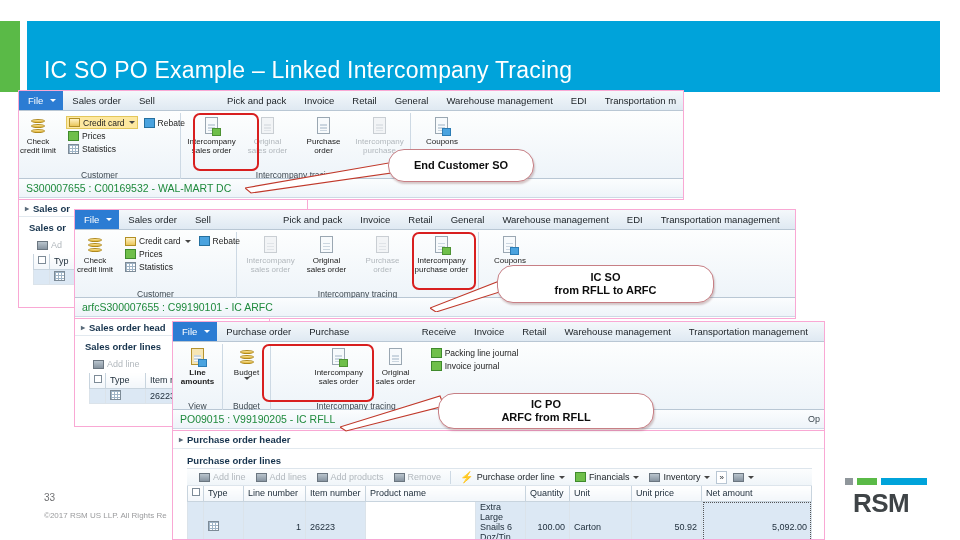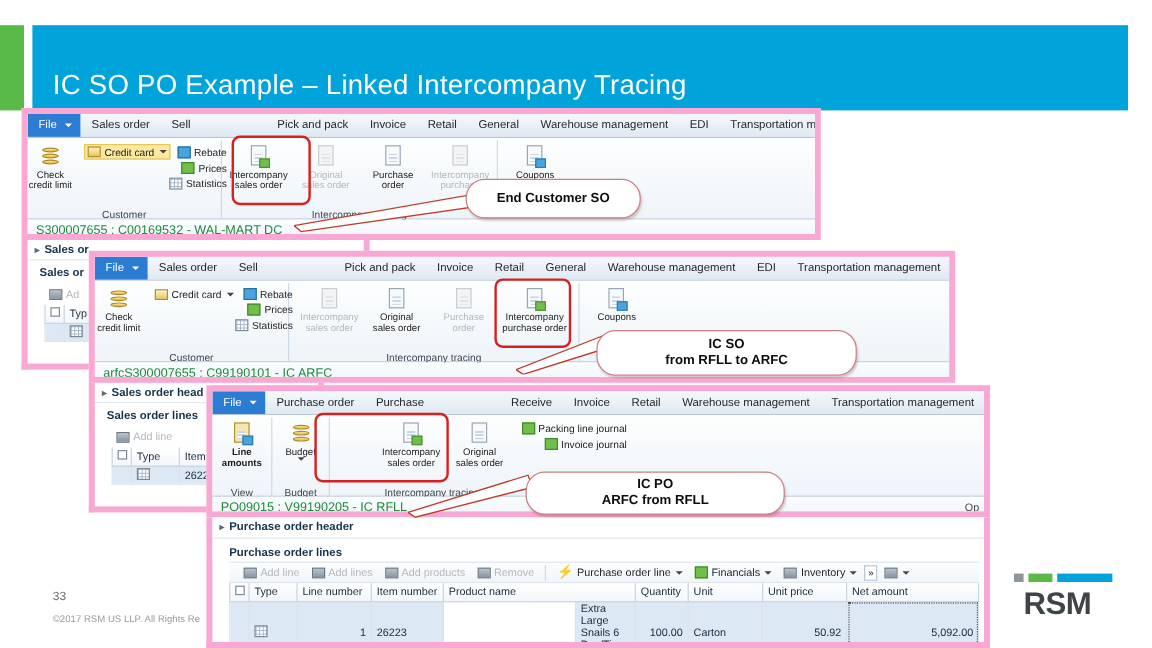--- a/index.html
+++ b/index.html
@@ -26,21 +26,21 @@
   #title-text {
     position:absolute; left:44px; top:36px;
     font-size:23px; color:#ffffff; letter-spacing:.2px;
     white-space:nowrap;
   }
 
   
   .panel {
     position:absolute;
     background:#ffffff;
-    border:5px solid #f9a8d4;
+    border:1px solid #f9a8d4;
     overflow:hidden;
   }
   .ribbon-tabs {
     height:20px;
     background:linear-gradient(#f4f8fb,#dfe9f2);
     border-bottom:1px solid #b9c7d4;
     display:flex; align-items:stretch;
     white-space:nowrap;
     font-size:9.5px; color:#2a2a2a;
   }
@@ -91,21 +91,20 @@
     padding:1px 0 0;
   }
   .big-btn.dis { color:#b2b8bd; }
   .big-btn .lbl { margin-top:1px; }
 
   .sm-list { display:flex; flex-direction:column; gap:1px; padding-top:1px;}
   .sm-btn {
     display:flex; align-items:center; gap:3px;
     font-size:8.5px; color:#1c1c1c; padding:0 2px; height:12px;
     white-space:nowrap;
-    justify-content:flex-end;
   }
   .sm-btn.dis { color:#b2b8bd; }
   .sm-btn.hl { background:#fde8a0; border:1px solid #e3c75b; height:13px;}
   .sm-caret { width:0;height:0;border-left:3px solid transparent;border-right:3px solid transparent;border-top:3px solid #444; margin-left:1px;}
 
   
   .ring {
     position:absolute;
     border:2.5px solid #d81f1f;
     border-radius:7px;
@@ -693,21 +692,21 @@
 <svg class="leader" style="left:245px; top:155px; width:200px; height:40px;">
   <polygon points="0,33 155,6 160,16 6,38" fill="#ffffff" stroke="#c0392b" stroke-width="1.1"></polygon>
 </svg>
 <div class="callout" style="left:388px; top:149px; width:146px; height:33px;">
   <span>End Customer SO</span>
 </div>
 
 <svg class="leader" style="left:430px; top:272px; width:180px; height:40px;">
   <polygon points="0,36 72,8 76,18 6,40" fill="#ffffff" stroke="#c0392b" stroke-width="1.1"></polygon>
 </svg>
-<div class="callout" style="left:497px; top:275px; width:217px; height:38px;">
+<div class="callout" style="left:497px; top:265px; width:217px; height:38px;">
   <span>IC SO</span>
   <span>from RFLL to ARFC</span>
 </div>
 
 <svg class="leader" style="left:340px; top:392px; width:130px; height:40px;">
   <polygon points="0,35 100,4 104,14 6,39" fill="#ffffff" stroke="#c0392b" stroke-width="1.1"></polygon>
 </svg>
 <div class="callout" style="left:438px; top:393px; width:216px; height:36px;">
   <span>IC PO</span>
   <span>ARFC from RFLL</span>

